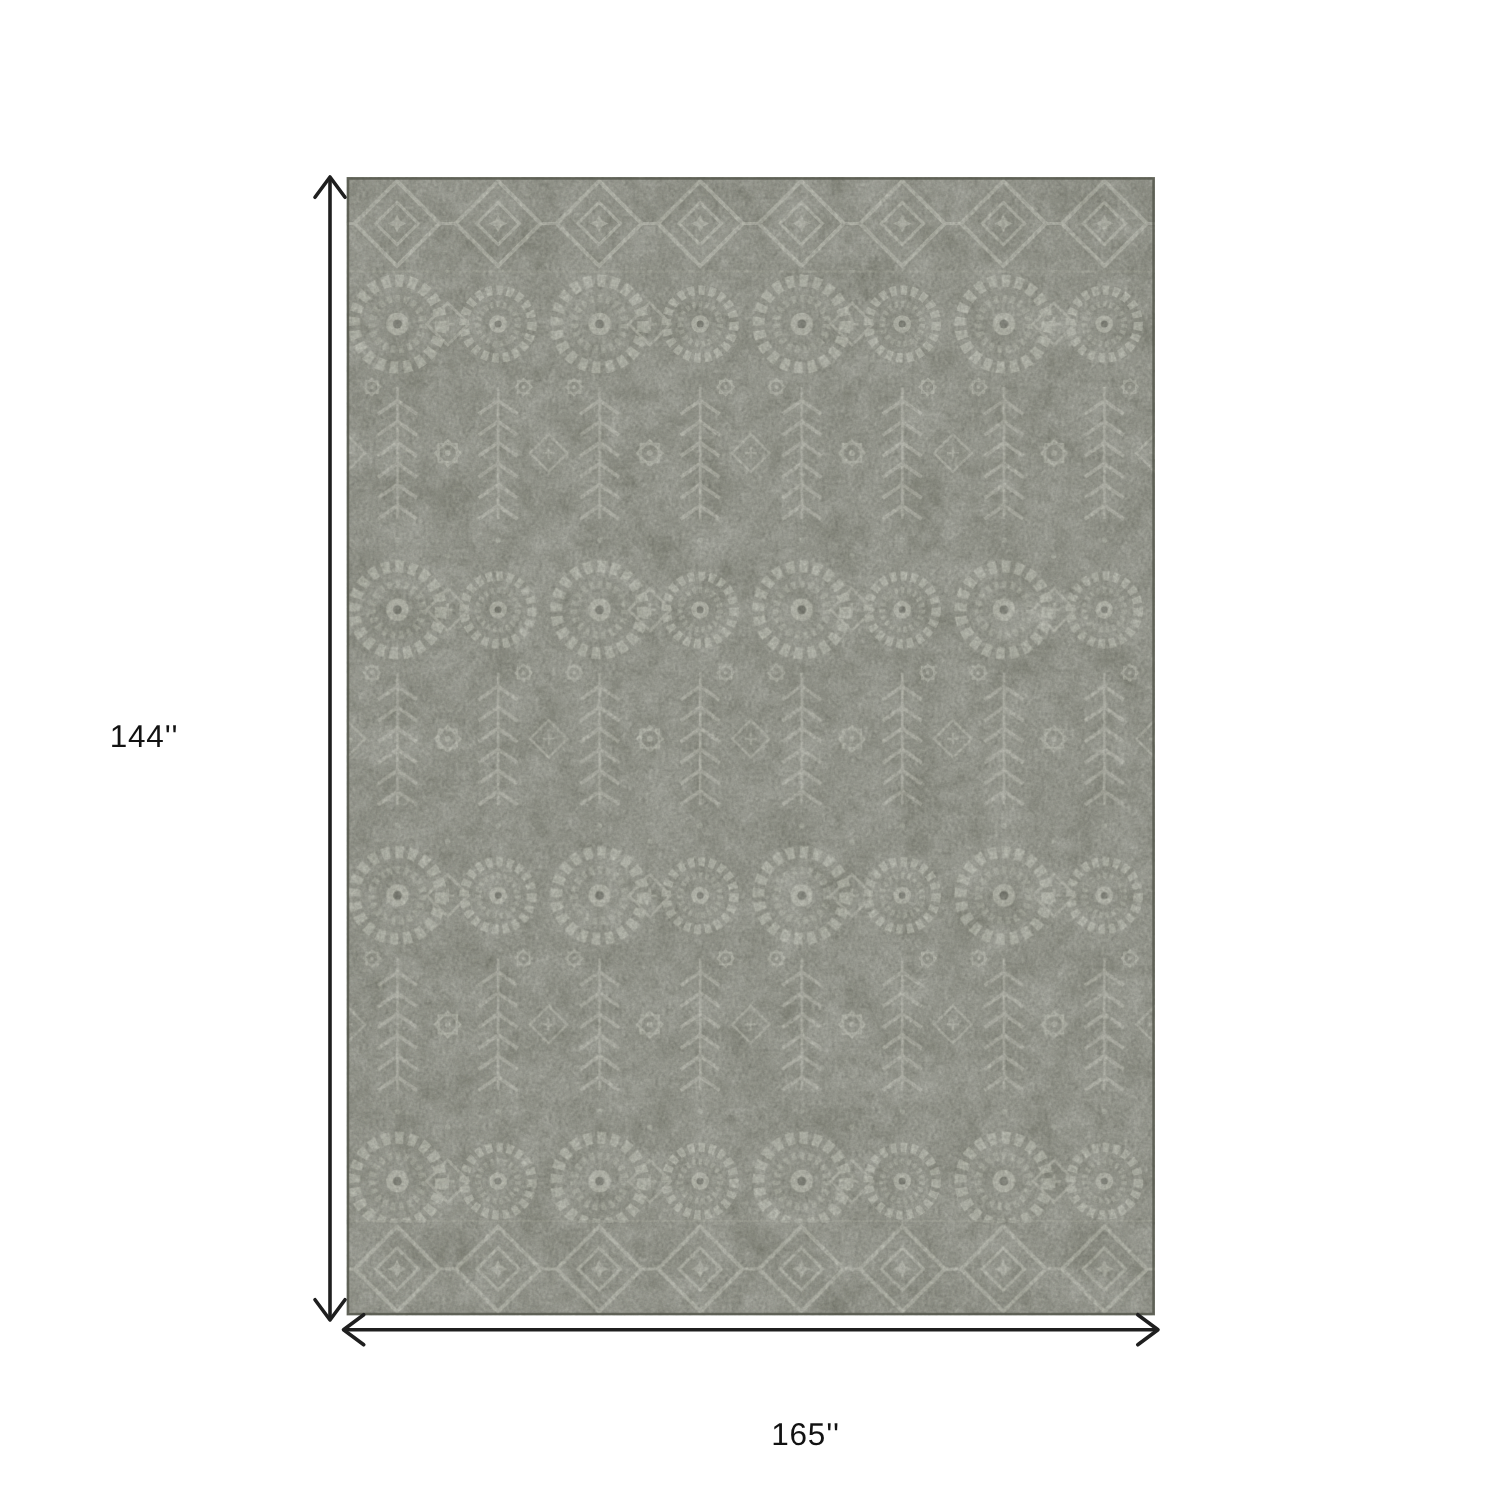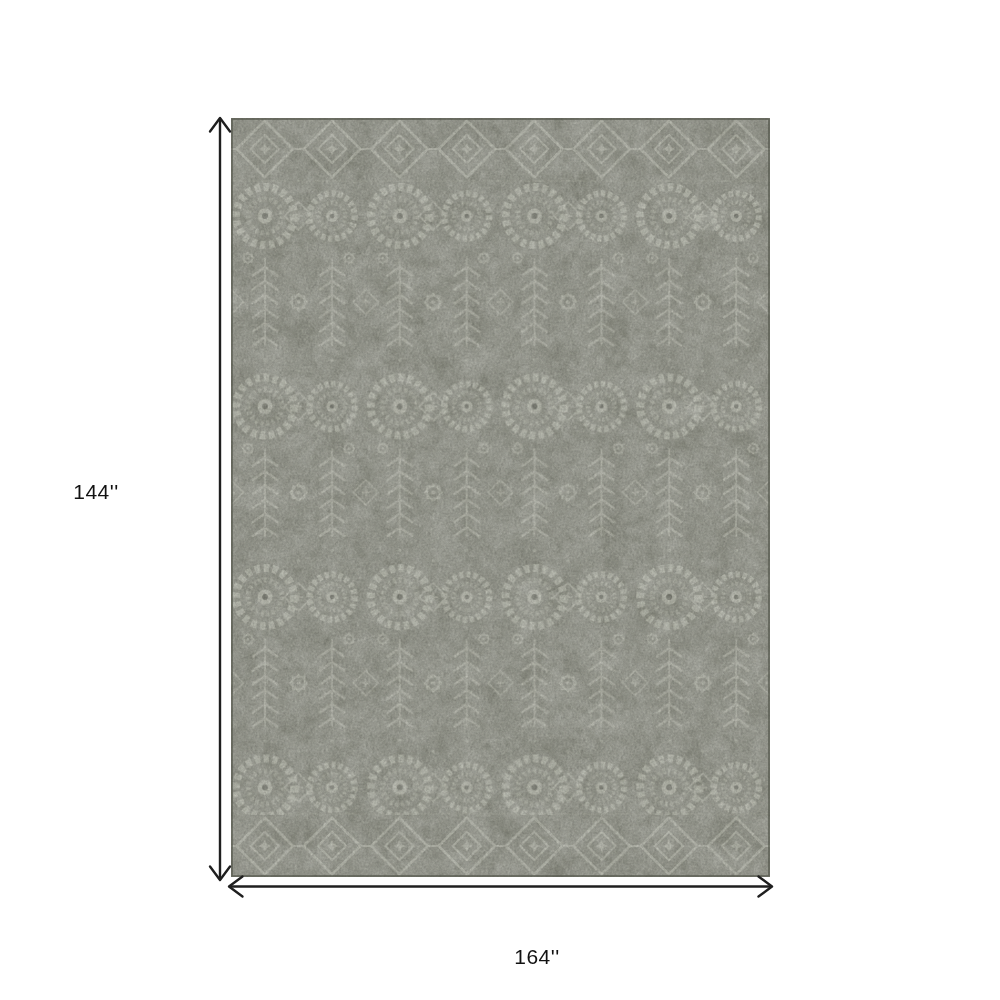--- a/index.html
+++ b/index.html
@@ -142,15 +142,15 @@
     </g>
     <g stroke="#1f1f1f" fill="none" stroke-width="2.4" stroke-linecap="round" stroke-linejoin="round">
       <path d="M230,886.5 H771"></path>
       <path d="M242.5,876.5 L229,886.5 L242.5,896.5"></path>
       <path d="M758.5,876.5 L772,886.5 L758.5,896.5"></path>
     </g>
   </svg>
 
   <div class="dim-label vertical">144''</div>
 
-  <div class="dim-label horizontal">164''</div>
+  <div class="dim-label horizontal">165''</div>
 
 </div>
 
 </body></html>

